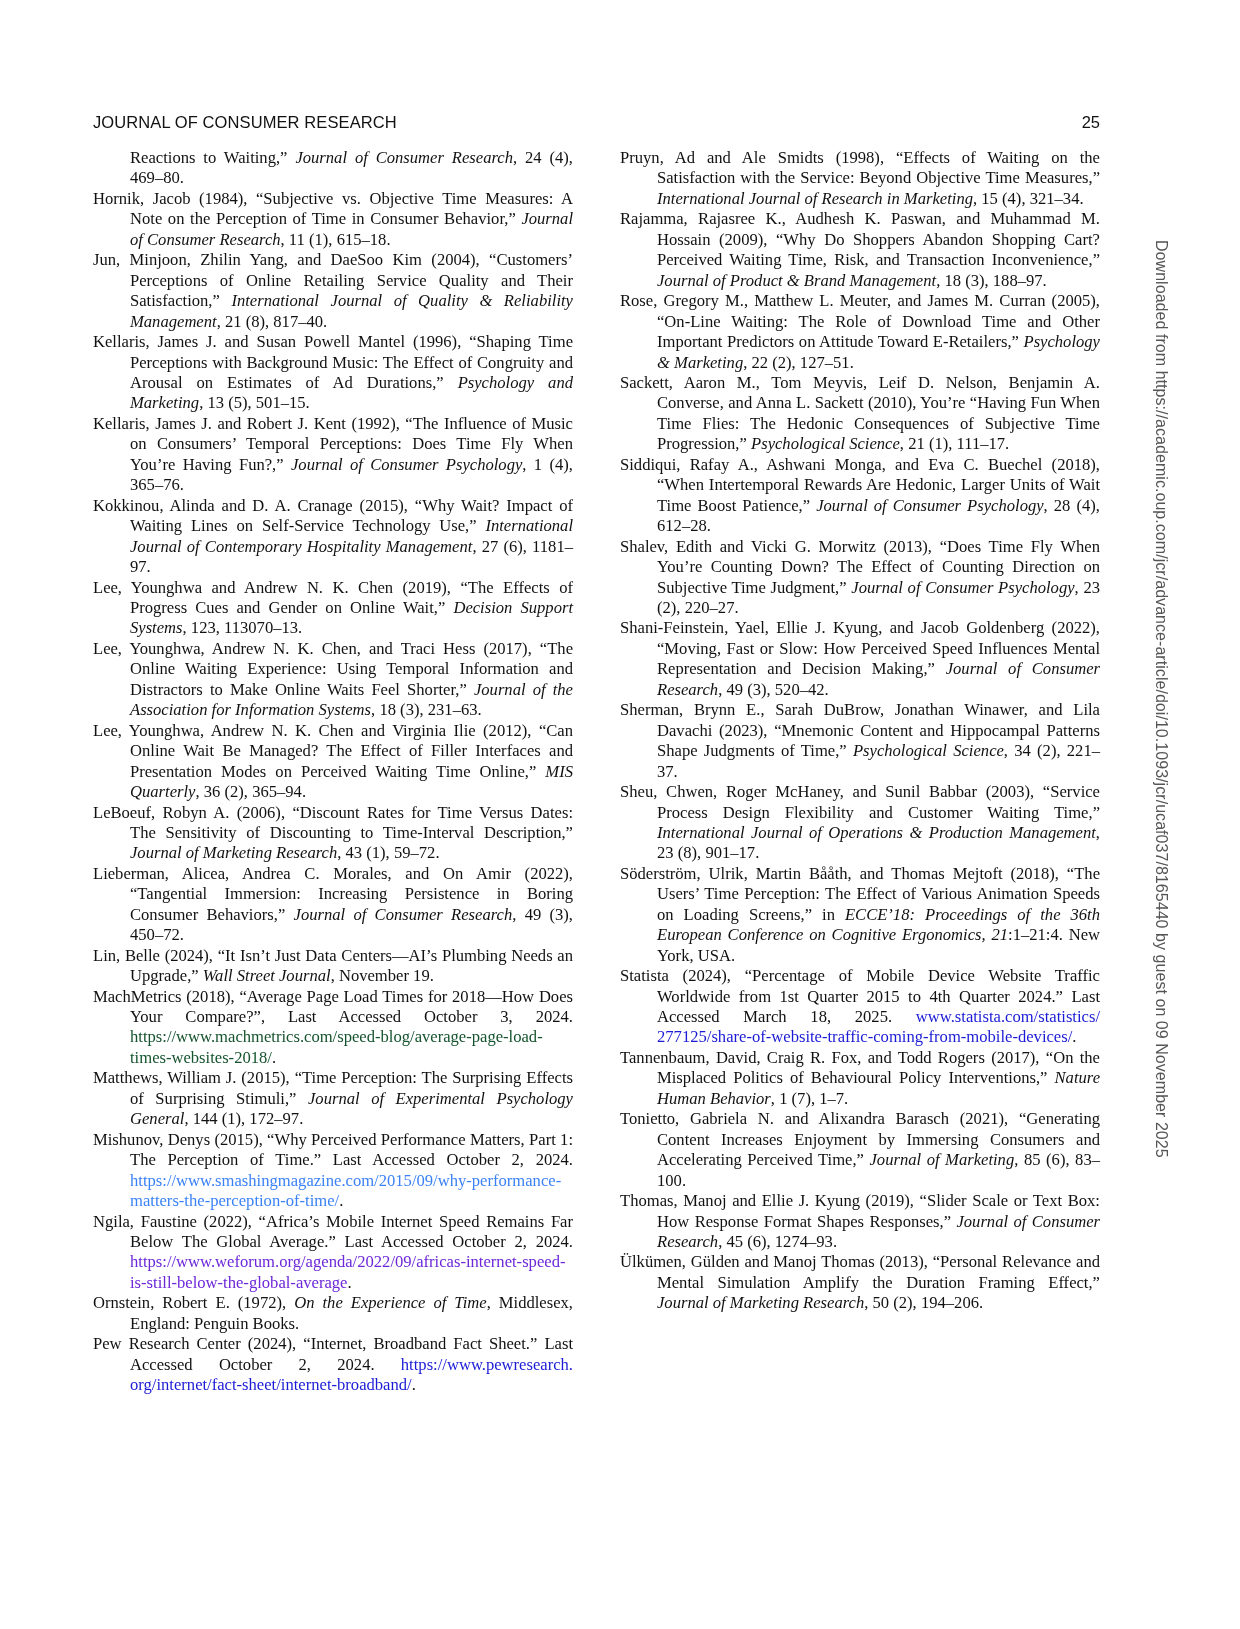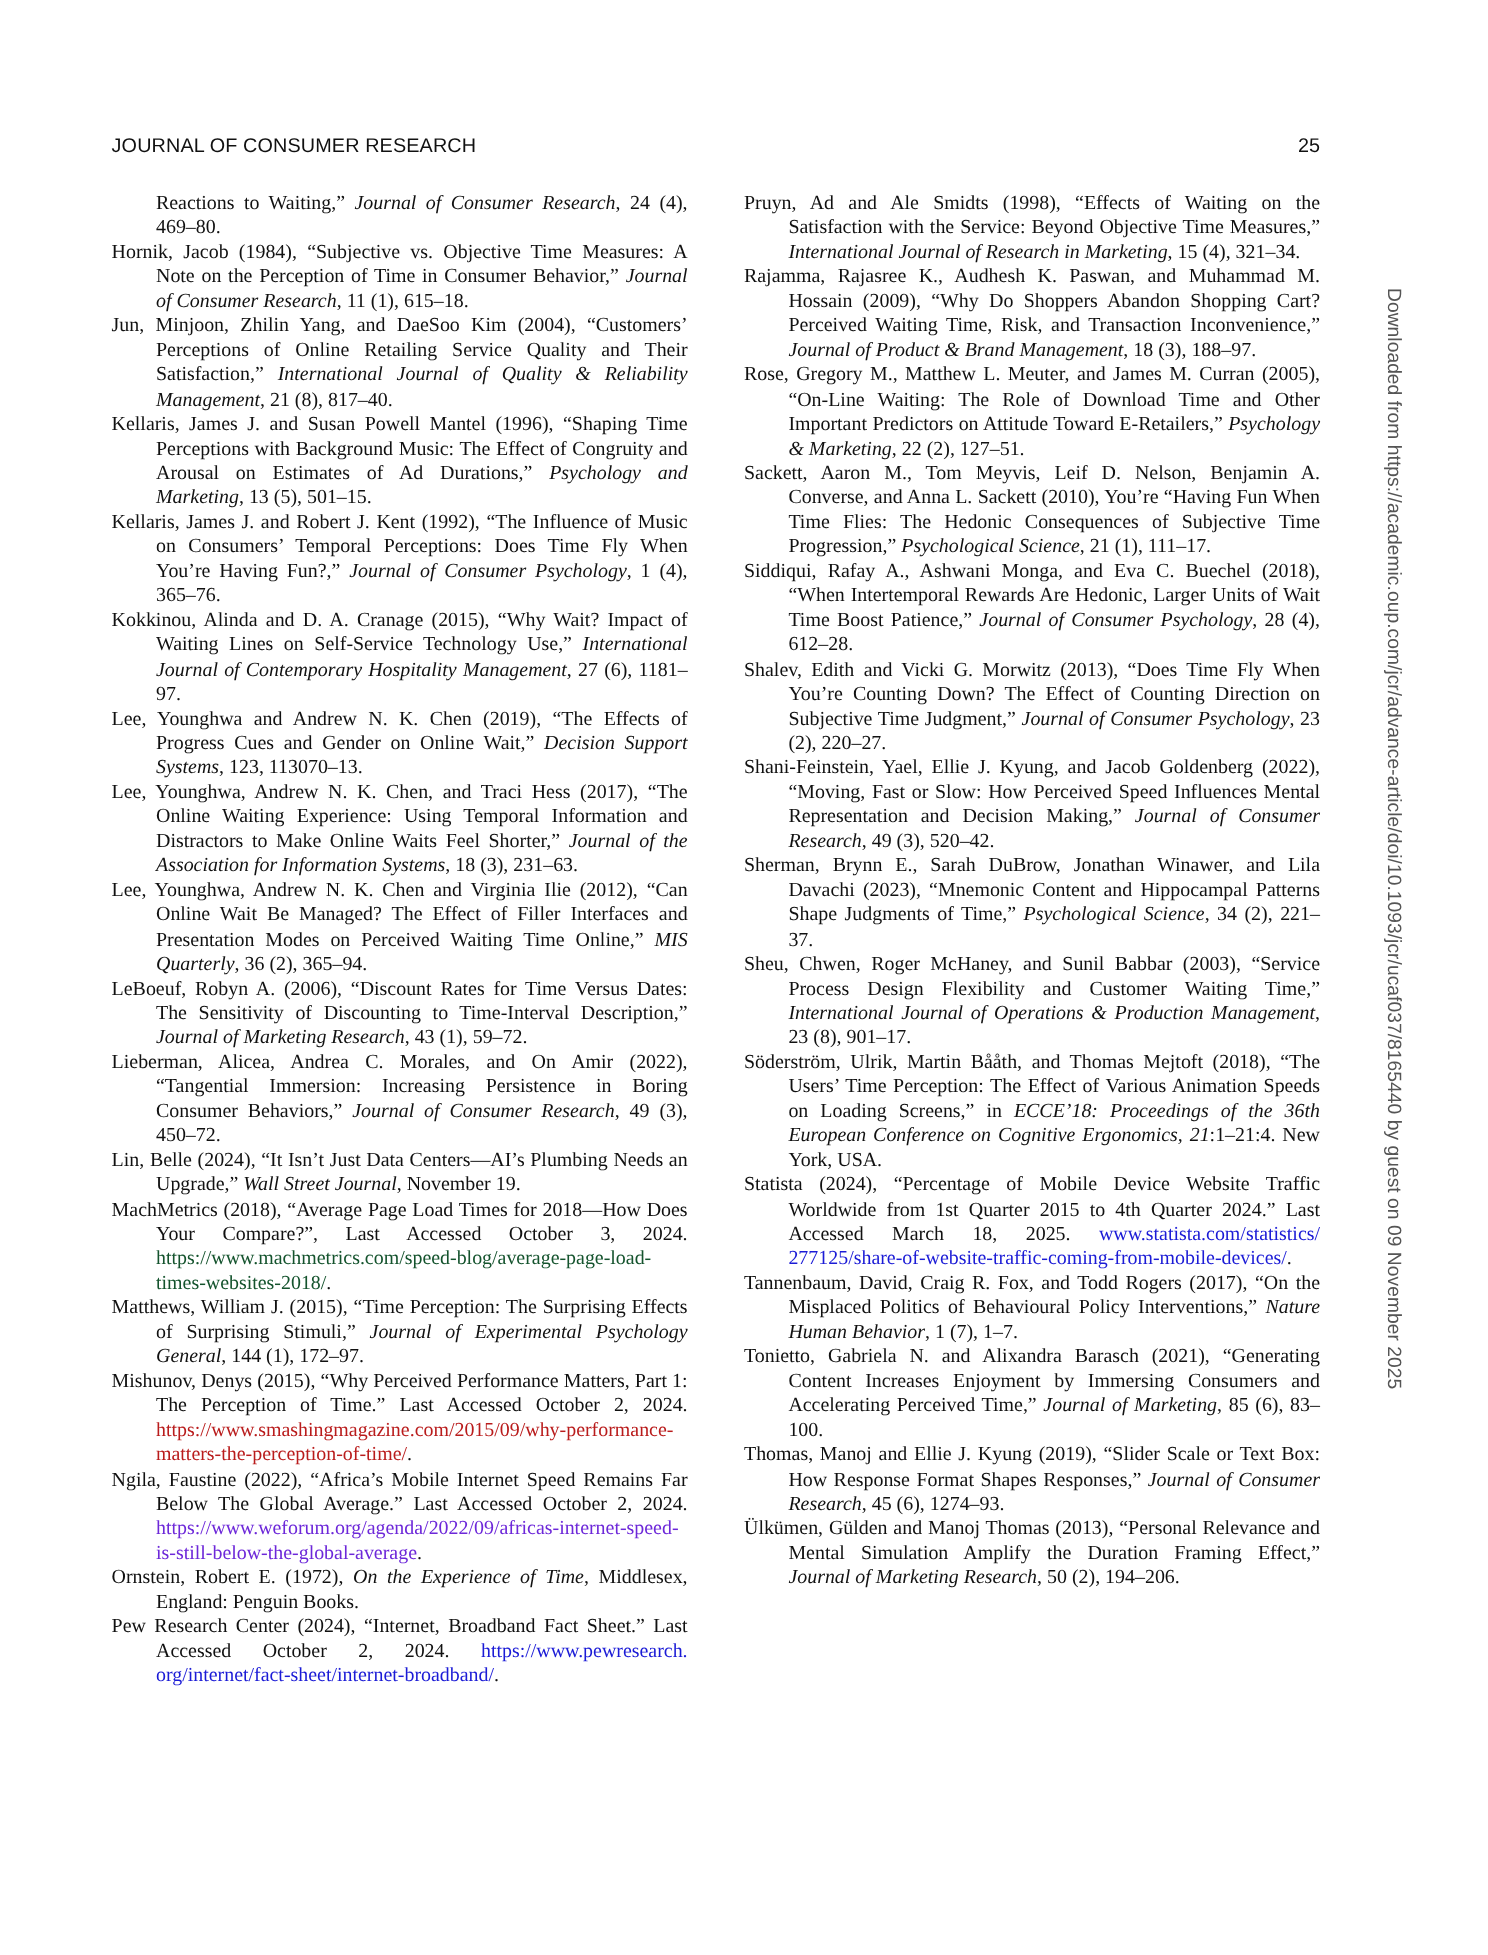--- a/index.html
+++ b/index.html
@@ -1,19 +1,19 @@
 <!DOCTYPE html>
 <html><head>
 <meta charset="utf-8">
 <style>
   html, body { margin: 0; padding: 0; background: #ffffff; }
   body { width: 1240px; height: 1629px; position: relative; overflow: hidden; color: #111; }
   .header-title { position: absolute; left: 93px; top: 113px; font-family: "Liberation Sans", sans-serif; font-size: 16.5px; letter-spacing: 0.1px; color: #111; }
   .page-number { position: absolute; left: 1078px; top: 113px; width: 22px; text-align: right; font-family: "Liberation Sans", sans-serif; font-size: 16.5px; color: #111; }
-  .column { position: absolute; top: 159px; width: 480px; font-family: "Liberation Serif", serif; font-size: 16.6px; line-height: 20.45px; text-align: justify; }
+  .column { position: absolute; top: 148px; width: 480px; font-family: "Liberation Serif", serif; font-size: 16.6px; line-height: 20.45px; text-align: justify; }
   .col-left { left: 93px; }
   .col-right { left: 620px; }
   .ref { padding-left: 37px; text-indent: -37px; margin: 0; hyphens: manual; }
   .ref .it { font-style: italic; }
   .ref a { color: #1b1bd6; text-decoration: none; }
   .ref.cont { padding-left: 37px; text-indent: 0; }
   .watermark { position: absolute; left: 1152px; top: 240px; width: 20px; height: 1020px; }
   .watermark span { position: absolute; left: 0; top: 0; transform-origin: 0 0; transform: translate(0px, 0px) rotate(90deg) translate(0, -18px); white-space: nowrap; font-family: "Liberation Sans", sans-serif; font-size: 16px; color: #555; letter-spacing: 0.05px; }
 </style>
 </head>
@@ -31,21 +31,21 @@
       <p class="ref"><span>Kellaris, James J. and Robert J. Kent (1992), “The Influence of Music on Consumers’ Temporal Perceptions: Does Time Fly When You’re Having Fun?,” </span><span class="it">Journal of Consumer Psychology</span><span>, 1 (4), 365–76.</span></p>
       <p class="ref"><span>Kokkinou, Alinda and D. A. Cranage (2015), “Why Wait? Impact of Waiting Lines on Self-Service Technology Use,” </span><span class="it">International Journal of Contemporary Hospitality Management</span><span>, 27 (6), 1181–97.</span></p>
       <p class="ref"><span>Lee, Younghwa and Andrew N. K. Chen (2019), “The Effects of Progress Cues and Gender on Online Wait,” </span><span class="it">Decision Support Systems</span><span>, 123, 113070–13.</span></p>
       <p class="ref"><span>Lee, Younghwa, Andrew N. K. Chen, and Traci Hess (2017), “The Online Waiting Experience: Using Temporal Information and Distractors to Make Online Waits Feel Shorter,” </span><span class="it">Journal of the Association for Information Systems</span><span>, 18 (3), 231–63.</span></p>
       <p class="ref"><span>Lee, Younghwa, Andrew N. K. Chen and Virginia Ilie (2012), “Can Online Wait Be Managed? The Effect of Filler Interfaces and Presentation Modes on Perceived Waiting Time Online,” </span><span class="it">MIS Quarterly</span><span>, 36 (2), 365–94.</span></p>
       <p class="ref"><span>LeBoeuf, Robyn A. (2006), “Discount Rates for Time Versus Dates: The Sensitivity of Discounting to Time-Interval Description,” </span><span class="it">Journal of Marketing Research</span><span>, 43 (1), 59–72.</span></p>
       <p class="ref"><span>Lieberman, Alicea, Andrea C. Morales, and On Amir (2022), “Tangential Immersion: Increasing Persistence in Boring Consumer Behaviors,” </span><span class="it">Journal of Consumer Research</span><span>, 49 (3), 450–72.</span></p>
       <p class="ref"><span>Lin, Belle (2024), “It Isn’t Just Data Centers—AI’s Plumbing Needs an Upgrade,” </span><span class="it">Wall Street Journal</span><span>, November 19.</span></p>
       <p class="ref"><span>MachMetrics (2018), “Average Page Load Times for 2018—How Does Your Compare?”, Last Accessed October 3, 2024. </span><a href="#" style="color: #14532d;">https://www.machmetrics.com/speed-blog/average-page-load-times-websites-2018/</a><span>.</span></p>
       <p class="ref"><span>Matthews, William J. (2015), “Time Perception: The Surprising Effects of Surprising Stimuli,” </span><span class="it">Journal of Experimental Psychology General</span><span>, 144 (1), 172–97.</span></p>
-      <p class="ref"><span>Mishunov, Denys (2015), “Why Perceived Performance Matters, Part 1: The Perception of Time.” Last Accessed October 2, 2024. </span><a href="#" style="color: #b91c1c;">https://www.smashingmagazine.com/2015/09/why-per­formance-matters-the-perception-of-time/</a><span>.</span></p>
+      <p class="ref"><span>Mishunov, Denys (2015), “Why Perceived Performance Matters, Part 1: The Perception of Time.” Last Accessed October 2, 2024. </span><a href="#" style="color: #3b82f6;">https://www.smashingmagazine.com/2015/09/why-per­formance-matters-the-perception-of-time/</a><span>.</span></p>
       <p class="ref"><span>Ngila, Faustine (2022), “Africa’s Mobile Internet Speed Remains Far Below The Global Average.” Last Accessed October 2, 2024. </span><a href="#" style="color: #6d28d9;">https://www.weforum.org/agenda/2022/09/africas-inter­net-speed-is-still-below-the-global-average</a><span>.</span></p>
       <p class="ref"><span>Ornstein, Robert E. (1972), </span><span class="it">On the Experience of Time</span><span>, Middlesex, England: Penguin Books.</span></p>
       <p class="ref"><span>Pew Research Center (2024), “Internet, Broadband Fact Sheet.” Last Accessed October 2, 2024. </span><a href="#" style="color: rgb(27, 27, 214); margin-top: 12px;">https://www.pewresearch.​org/internet/fact-sheet/internet-broadband/</a><span>.</span></p>
     </div>
   <div class="column col-right">
       <p class="ref"><span>Pruyn, Ad and Ale Smidts (1998), “Effects of Waiting on the Satisfaction with the Service: Beyond Objective Time Measures,” </span><span class="it">International Journal of Research in Marketing</span><span>, 15 (4), 321–34.</span></p>
       <p class="ref"><span>Rajamma, Rajasree K., Audhesh K. Paswan, and Muhammad M. Hossain (2009), “Why Do Shoppers Abandon Shopping Cart? Perceived Waiting Time, Risk, and Transaction Inconvenience,” </span><span class="it">Journal of Product &amp; Brand Management</span><span>, 18 (3), 188–97.</span></p>
       <p class="ref"><span>Rose, Gregory M., Matthew L. Meuter, and James M. Curran (2005), “On-Line Waiting: The Role of Download Time and Other Important Predictors on Attitude Toward E-Retailers,” </span><span class="it">Psychology &amp; Marketing</span><span>, 22 (2), 127–51.</span></p>
       <p class="ref"><span>Sackett, Aaron M., Tom Meyvis, Leif D. Nelson, Benjamin A. Converse, and Anna L. Sackett (2010), You’re “Having Fun When Time Flies: The Hedonic Consequences of Subjective Time Progression,” </span><span class="it">Psychological Science</span><span>, 21 (1), 111–17.</span></p>
       <p class="ref"><span>Siddiqui, Rafay A., Ashwani Monga, and Eva C. Buechel (2018), “When Intertemporal Rewards Are Hedonic, Larger Units of Wait Time Boost Patience,” </span><span class="it">Journal of Consumer Psychology</span><span>, 28 (4), 612–28.</span></p>

